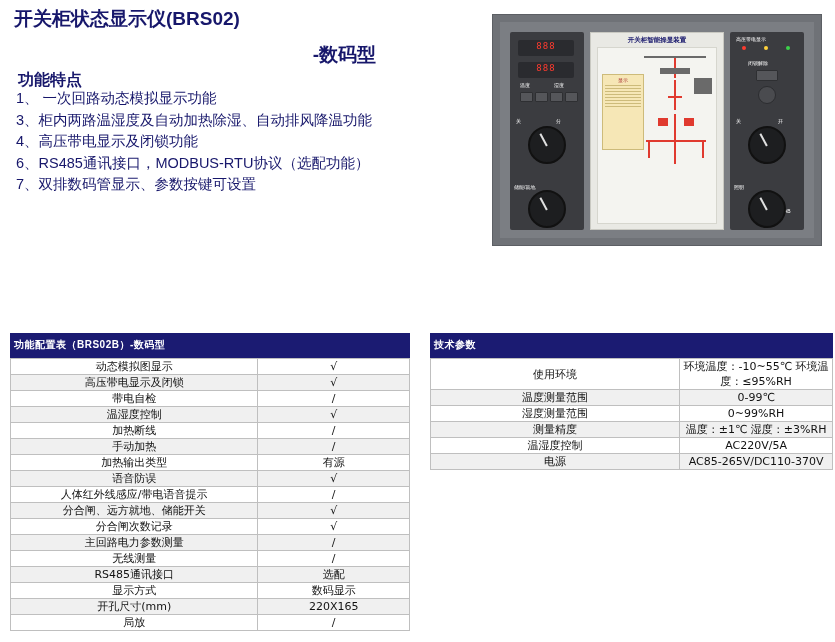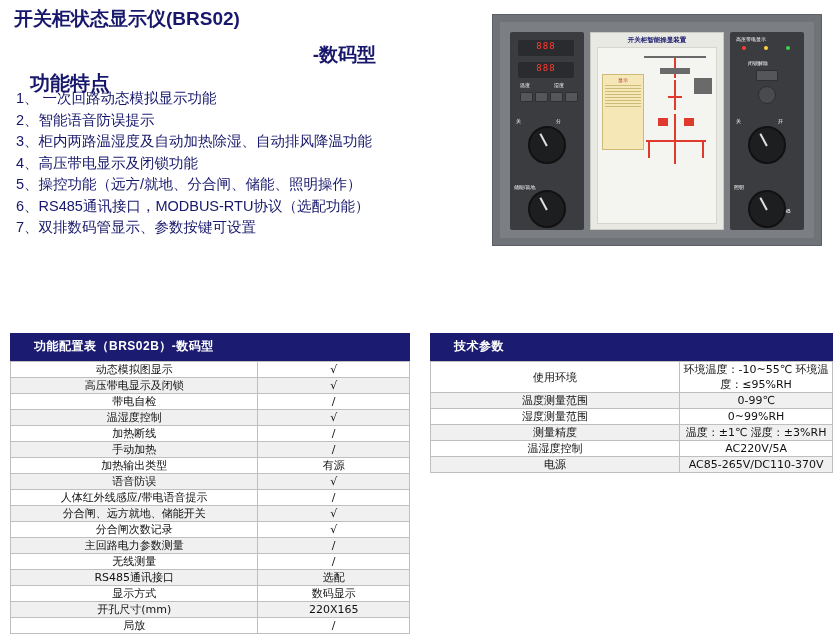--- a/index.html
+++ b/index.html
@@ -40,23 +40,23 @@
     font-weight: bold;
     color: #17176b;
     text-align: right;
     padding-right: 58px;
     margin-top: 10px;
   }
 
   
   .features-heading {
     position: absolute;
-    left: 30px;
+    left: 18px;
     top: 70px;
-    font-size: 20px;
+    font-size: 16px;
     font-weight: bold;
     color: #17176b;
   }
   .features-list {
     position: absolute;
     left: 16px;
     top: 88px;
     width: 470px;
     font-size: 14.5px;
     color: #17176b;
@@ -224,23 +224,23 @@
   }
   .table-wrap-right {
     position: absolute;
     left: 430px;
     top: 333px;
     width: 403px;
   }
   .tbl-title {
     background: #1b1b72;
     color: #ffffff;
-    font-size: 12px;
+    font-size: 10px;
     font-weight: bold;
-    padding: 5px 8px 6px 24px;
+    padding: 5px 8px 6px 4px;
     letter-spacing: 0.5px;
   }
   table.grid {
     border-collapse: collapse;
     width: 100%;
     font-size: 11px;
     color: #111;
   }
   table.grid td {
     border: 1px solid #bfbfbf;
@@ -267,24 +267,22 @@
 <div class="page">
 
   <div class="title-block">
     <div class="title-line1">开关柜状态显示仪(BRS02)</div>
     <div class="title-line2">-数码型</div>
   </div>
 
   <div class="features-heading">功能特点</div>
   <div class="features-list">
     <div class="fitem">1、 一次回路动态模拟显示功能</div>
-    <div class="fitem">2、智能语音防误提示</div>
     <div class="fitem">3、柜内两路温湿度及自动加热除湿、自动排风降温功能</div>
     <div class="fitem">4、高压带电显示及闭锁功能</div>
-    <div class="fitem">5、操控功能（远方/就地、分合闸、储能、照明操作）</div>
     <div class="fitem">6、RS485通讯接口，MODBUS-RTU协议（选配功能）</div>
     <div class="fitem">7、双排数码管显示、参数按键可设置</div>
   </div>
 
   <div class="device">
     <div class="dev-inner">
 
       <div class="dev-leftpanel">
         <div class="led-block" style="left:8px; top:8px; width:56px; height:16px;">
           <div class="led-digits">888</div>

